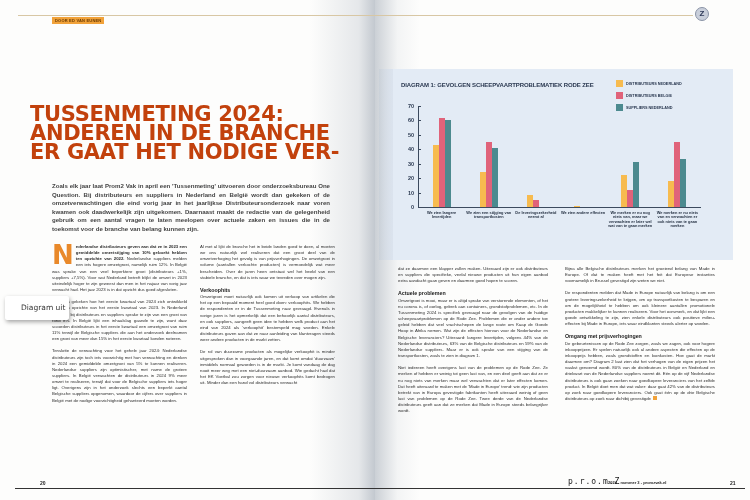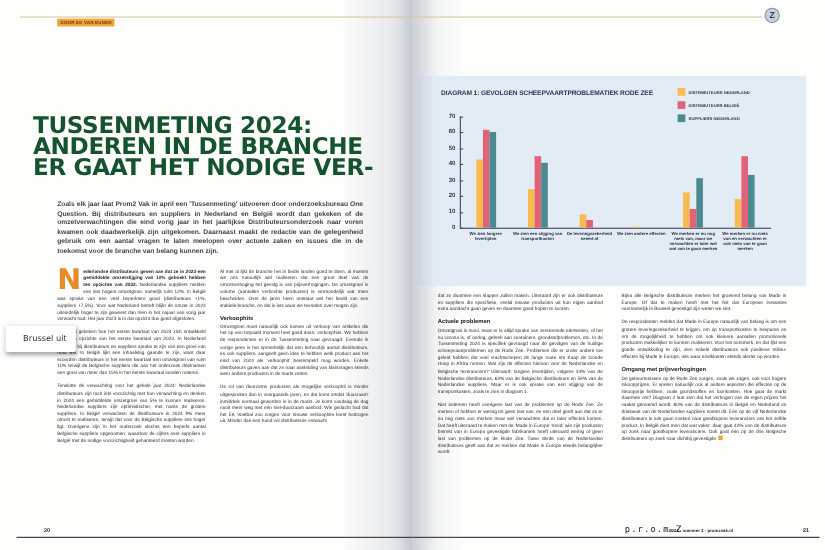--- a/index.html
+++ b/index.html
@@ -18,21 +18,21 @@
   .top-rule { position: absolute; top: 15px; height: 1px; background: #d8c7a4; }
   .top-rule.l { left: 18px; width: 357px; }
   .top-rule.r { left: 375px; width: 318px; }
   .byline { position: absolute; left: 52px; top: 17px; background: #f1a23a; color: #6b3b00;
     font-size: 4px; font-weight: bold; padding: 1px 3px; letter-spacing: 0.2px; }
   .z-badge { position: absolute; left: 695px; top: 7px; width: 14px; height: 14px; border-radius: 50%;
     background: #c9cfdb; border: 1px solid #8a93a6; color: #2f3a5a; font-size: 8px; font-weight: bold;
     text-align: center; line-height: 12px; }
 
   .title { position: absolute; left: 30px; top: 105px; width: 300px; font-family: "DejaVu Sans", sans-serif;
-    font-weight: bold; font-size: 21px; line-height: 19px; color: #14532d; letter-spacing: -0.3px; }
+    font-weight: bold; font-size: 21px; line-height: 19px; color: #c2410c; letter-spacing: -0.3px; }
   .title div { white-space: nowrap; }
   .intro { position: absolute; left: 52px; top: 182px; width: 278px; font-size: 6.1px; line-height: 8.6px;
     color: #444; font-weight: bold; text-align: justify; }
 
   .col { position: absolute; font-size: 4.3px; line-height: 6.15px; color: #2b2b2b; text-align: justify; }
   .col p { margin-bottom: 6px; }
   .col h4 { font-size: 5.3px; font-weight: bold; color: #1a1a1a; margin: 3px 0 1px 0; }
   .col .lead { font-weight: bold; }
   .dropcap { float: left; font-family: "DejaVu Sans", sans-serif; font-size: 26px; line-height: 20px;
     color: #e9892a; font-weight: bold; margin: 1px 2px 0 0; }
@@ -184,14 +184,14 @@
     <p><span>De gebeurtenissen op de Rode Zee zorgen, zoals we zagen, ook voor hogere inkoopprijzen. Er spelen natuurlijk ook al andere aspecten die effecten op de inkoopprijs hebben, zoals grondstoffen en loonkosten. Hoe gaat de markt daarmee om? Diagram 2 laat zien dat het verhogen van de eigen prijzen het vaakst genoemd wordt. 80% van de distributeurs in België en Nederland en driekwart van de Nederlandse suppliers noemt dit. Eén op de vijf Nederlandse distributeurs is ook gaan zoeken naar goedkopere leveranciers van het zelfde product. In België doet men dat wat vaker: daar gaat 42% van de distributeurs op zoek naar goedkopere leveranciers. Ook gaat één op de drie Belgische distributeurs op zoek naar dichtbij gevestigde</span><span class="end-mark"></span></p>
   </div>
 
   <div class="foot-rule l"></div>
   <div class="foot-rule r"></div>
   <div class="pagenum l">20</div>
   <div class="pagenum r">21</div>
   <div class="footer-brand">p.r.o.m.Z</div>
   <div class="footer-meta">2024 - nummer 3 - promzvak.nl</div>
 
-  <div class="overlay-btn">Brussel uit</div>
+  <div class="overlay-btn">Diagram uit</div>
 </div>
 
 </body></html>

